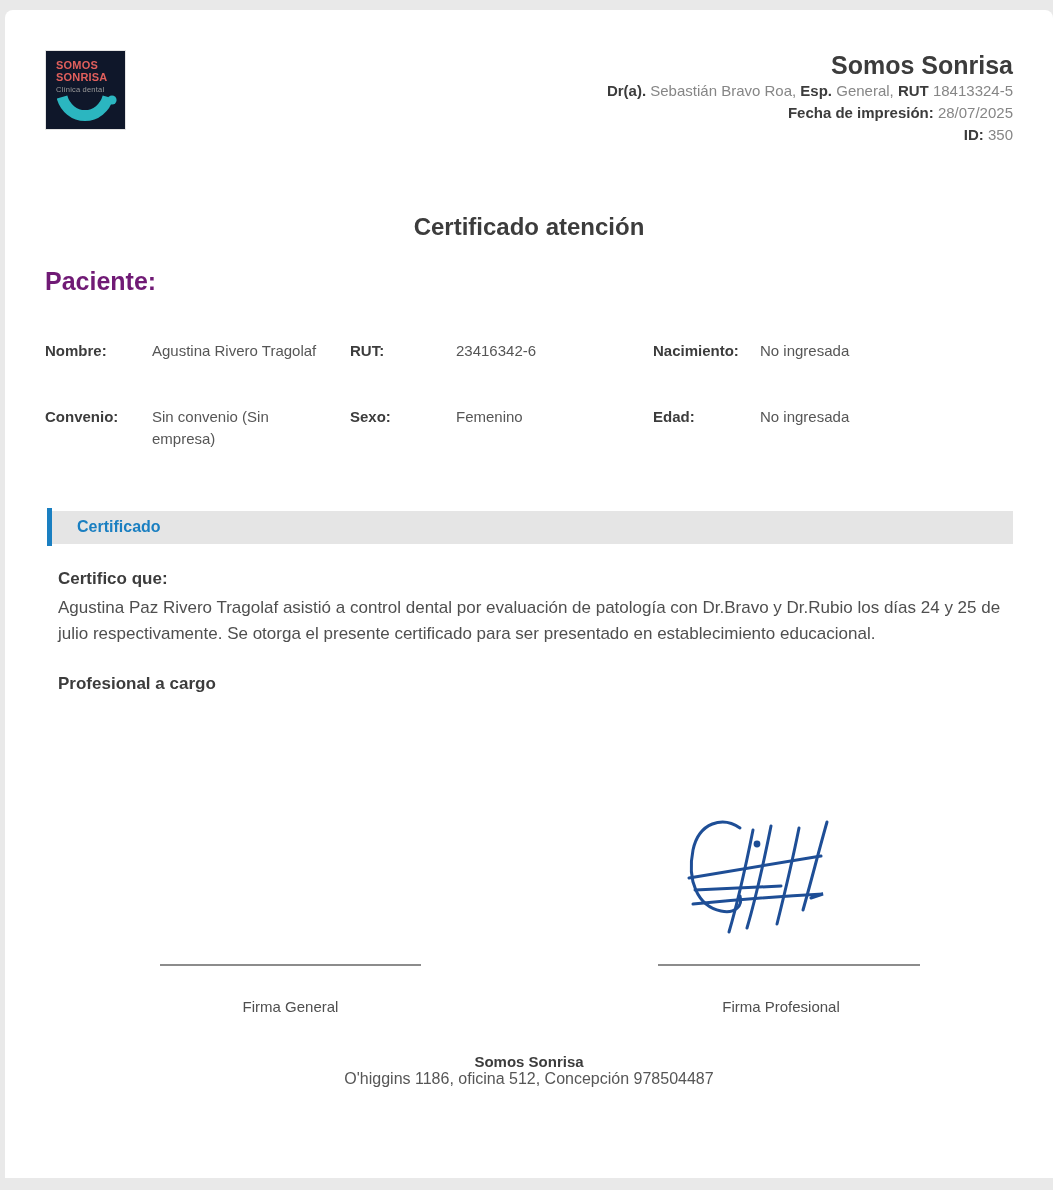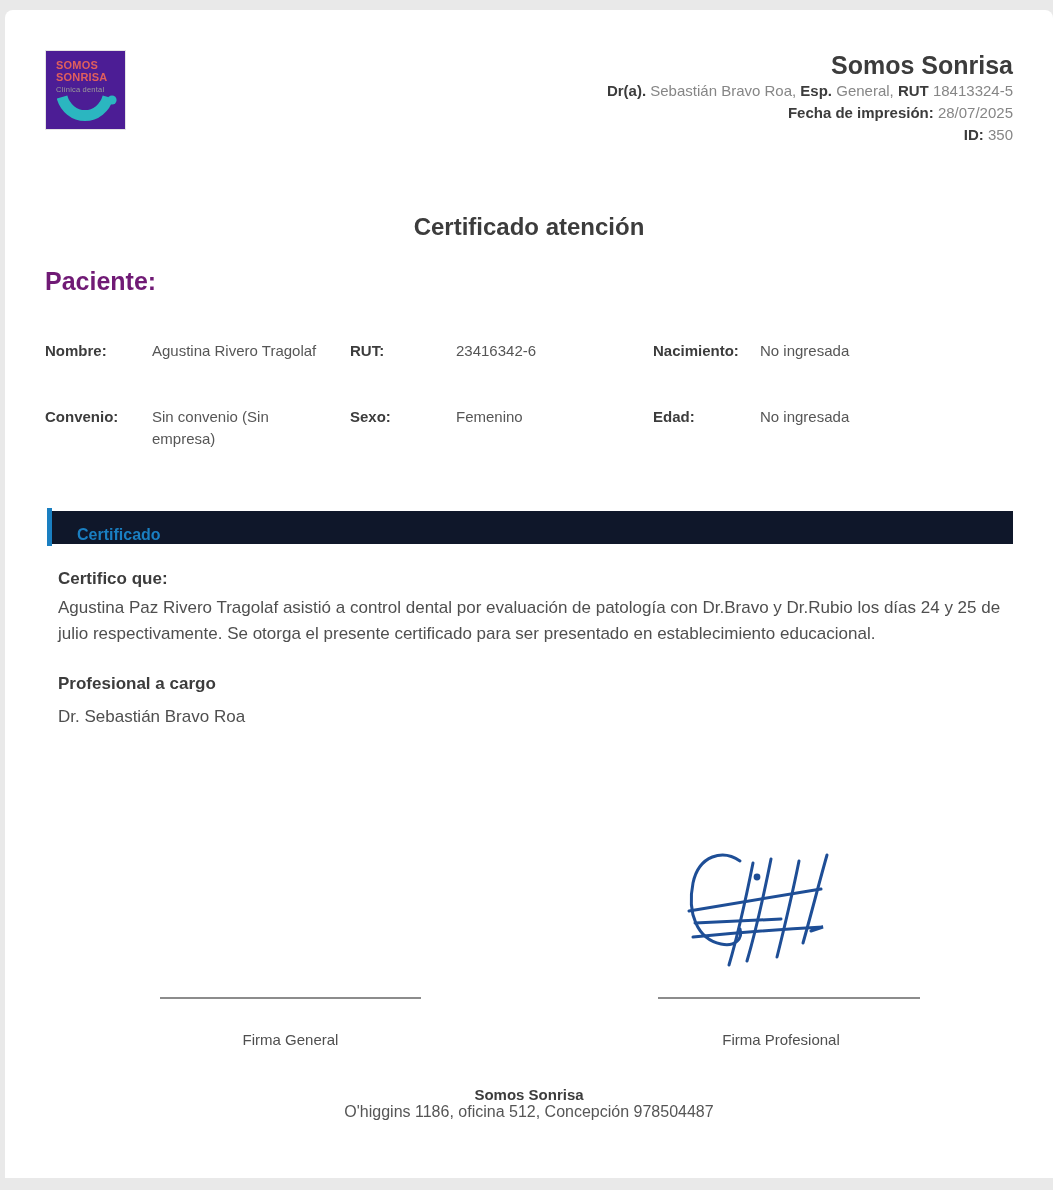--- a/index.html
+++ b/index.html
@@ -18,21 +18,21 @@
     border-radius: 8px 8px 0 0;
     padding: 40px 40px 40px 40px;
     position: relative;
   }
 
   
   .header { display: flex; align-items: flex-start; }
   .logo-box {
     width: 81px; height: 80px;
     border: 1px solid #e4e4e4;
-    background: #4c1d95;
+    background: #0f172a;
     padding: 8px 7px 6px 10px;
     flex: 0 0 auto;
   }
   .logo-word { color: #e15f5c; font-weight: bold; font-size: 11px; line-height: 12px; letter-spacing: .2px; }
   .logo-sub { color: #9a9a9a; font-size: 7.5px; margin-top: 2px; letter-spacing: .2px; }
   .logo-smile { display: block; margin-top: 1px; margin-left: 1px; }
 
   .clinic-info { flex: 1; text-align: right; }
   .clinic-name { font-size: 25px; font-weight: bold; color: #3c3c3c; line-height: 30px; }
   .info-line { font-size: 15px; line-height: 22px; color: #868686; }
@@ -56,22 +56,22 @@
     font-size: 15px; line-height: 22px;
   }
   .field-label { font-weight: bold; color: #3c3c3c; }
   .field-value { color: #565656; padding-right: 14px; }
   .field-value.narrow { max-width: 150px; }
 
   
   .section-band-wrap { display: flex; align-items: center; margin-top: 58px; margin-left: 2px; }
   .section-bar { width: 5px; height: 38px; background: #1a7fc1; flex: 0 0 auto; }
   .section-band {
-    flex: 1; height: 33px; background: #0f172a;
-    display: flex; align-items: flex-end;
+    flex: 1; height: 33px; background: #e5e5e5;
+    display: flex; align-items: center;
   }
   .section-band-title { color: #1a7fc1; font-weight: bold; font-size: 16px; padding-left: 25px; }
 
   .cert-sub { font-size: 17px; font-weight: bold; color: #3c3c3c; margin: 23px 0 0 13px; }
   .cert-body { font-size: 17px; color: #4f4f4f; line-height: 26px; margin: 6px 0 0 13px; width: 960px; }
   .prof-heading { font-size: 17px; font-weight: bold; color: #3c3c3c; margin: 27px 0 0 13px; }
   .prof-name { font-size: 17px; color: #4f4f4f; margin: 13px 0 0 13px; }
 
   
   .sign-area { position: relative; height: 205px; margin-top: 120px; }
@@ -134,21 +134,20 @@
     <div class="section-bar"></div>
     <div class="section-band">
       <span class="section-band-title">Certificado</span>
     </div>
   </div>
 
   <div class="cert-sub">Certifico que:</div>
   <div class="cert-body">Agustina Paz Rivero Tragolaf asistió a control dental por evaluación de patología con Dr.Bravo y Dr.Rubio los días 24 y 25 de julio respectivamente. Se otorga el presente certificado para ser presentado en establecimiento educacional.</div>
 
   <div class="prof-heading">Profesional a cargo</div>
-  <div class="prof-name">Dr. Sebastián Bravo Roa</div>
 
   <div class="sign-area">
     <svg class="signature-svg" width="160" height="122" viewBox="0 0 160 122">
       <g fill="none" stroke="#1e4e96" stroke-width="3" stroke-linecap="round">
         <path d="M57,14 C40,2 16,8 10,36 C4,66 14,92 38,97 C52,100 60,92 57,82"></path>
         <path d="M6,64 L138,42"></path>
         <path d="M12,76 L98,72"></path>
         <path d="M10,90 C50,86 100,82 140,80 L128,84"></path>
         <path d="M46,118 C56,84 64,46 70,16"></path>
         <path d="M64,114 C74,80 82,42 88,12"></path>

